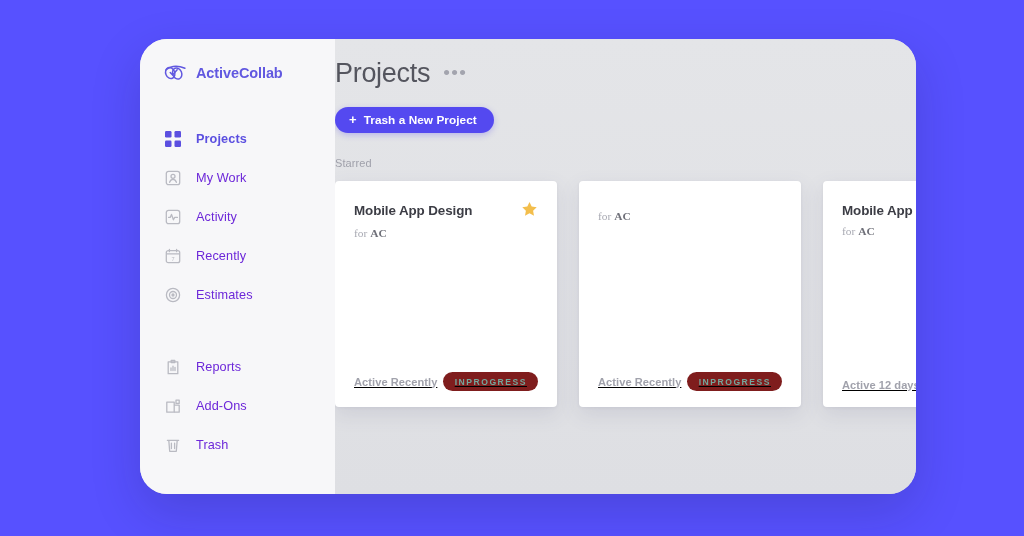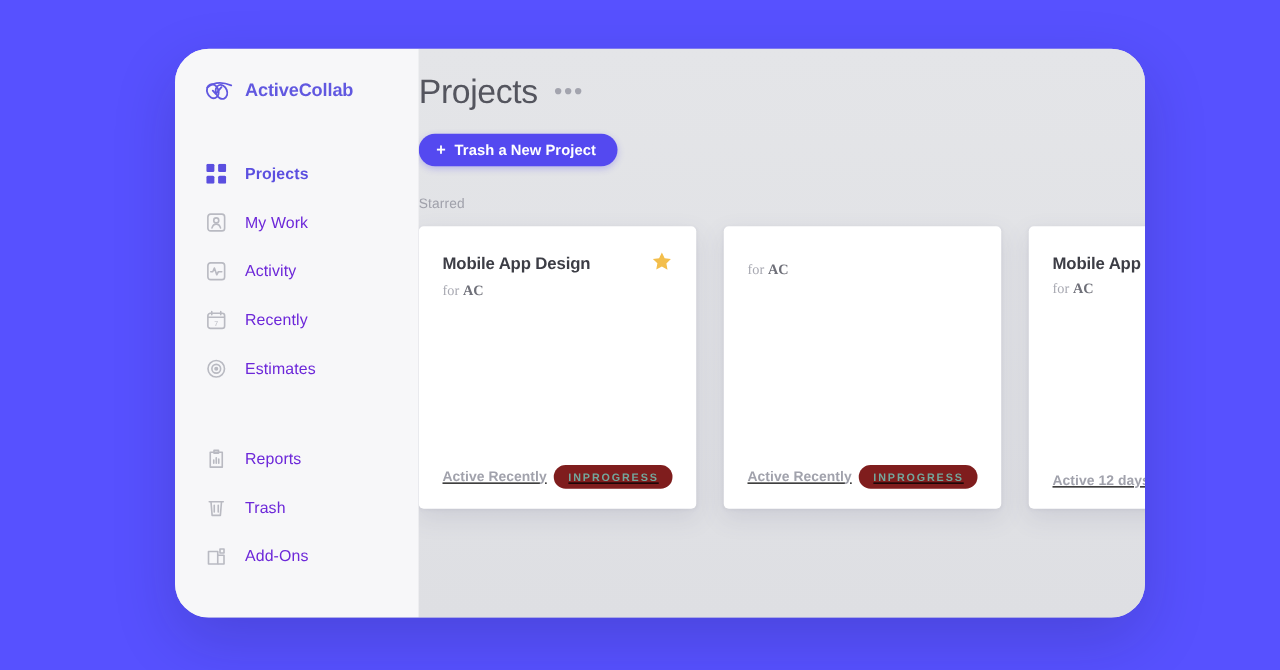--- a/index.html
+++ b/index.html
@@ -305,37 +305,37 @@
               <path d="M6.2 1.3h3.6v2.2H6.2z" stroke-linejoin="round"></path>
               <path d="M6 11.6V9M8 11.6V7.2M10 11.6V8.3" stroke-linecap="round"></path>
             </svg>
           </span>
           <span class="nav-label">Reports</span>
         </div>
 
         <div class="nav-item">
           <span class="nav-icon">
             <svg viewBox="0 0 16 16" width="16" height="16" fill="none" stroke="currentColor" stroke-width="1.3">
+              <path d="M1.8 4.2h7.4v10H1.8z" stroke-linejoin="round"></path>
+              <path d="M11 2.2h3.2v3.2H11z" stroke-linejoin="round"></path>
+              <path d="M9.2 7.2h5v7h-5" stroke-linejoin="round"></path>
+            </svg>
+          </span>
+          <span class="nav-label">Add-Ons</span>
+        </div>
+
+        <div class="nav-item">
+          <span class="nav-icon">
+            <svg viewBox="0 0 16 16" width="16" height="16" fill="none" stroke="currentColor" stroke-width="1.3">
               <path d="M2.4 3.4h11.2" stroke-linecap="round"></path>
               <path d="M3.8 3.4l0.9 10.9h6.6l0.9-10.9" stroke-linejoin="round"></path>
               <path d="M6.4 6.2v5.4M9.6 6.2v5.4" stroke-linecap="round"></path>
             </svg>
           </span>
           <span class="nav-label">Trash</span>
-        </div>
-
-        <div class="nav-item">
-          <span class="nav-icon">
-            <svg viewBox="0 0 16 16" width="16" height="16" fill="none" stroke="currentColor" stroke-width="1.3">
-              <path d="M1.8 4.2h7.4v10H1.8z" stroke-linejoin="round"></path>
-              <path d="M11 2.2h3.2v3.2H11z" stroke-linejoin="round"></path>
-              <path d="M9.2 7.2h5v7h-5" stroke-linejoin="round"></path>
-            </svg>
-          </span>
-          <span class="nav-label">Add-Ons</span>
         </div>
 
       </nav>
     </aside>
 
     <section id="main">
 
       <div style="padding-left:0;">
         <div class="page-head">
           <h1 class="page-title">Projects</h1>

